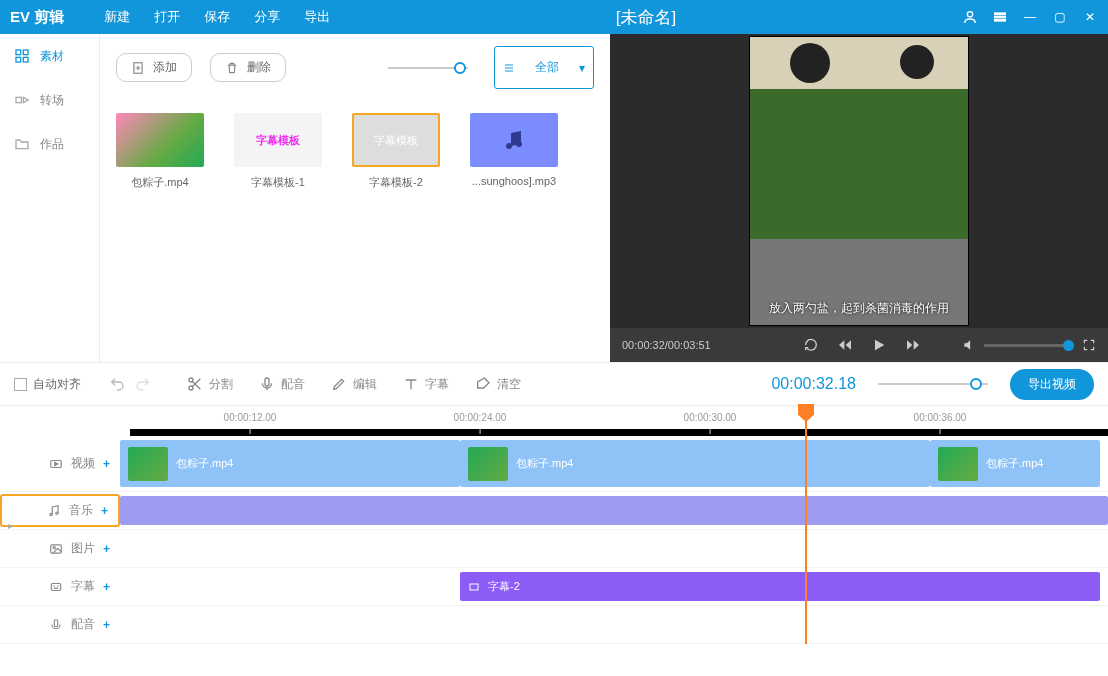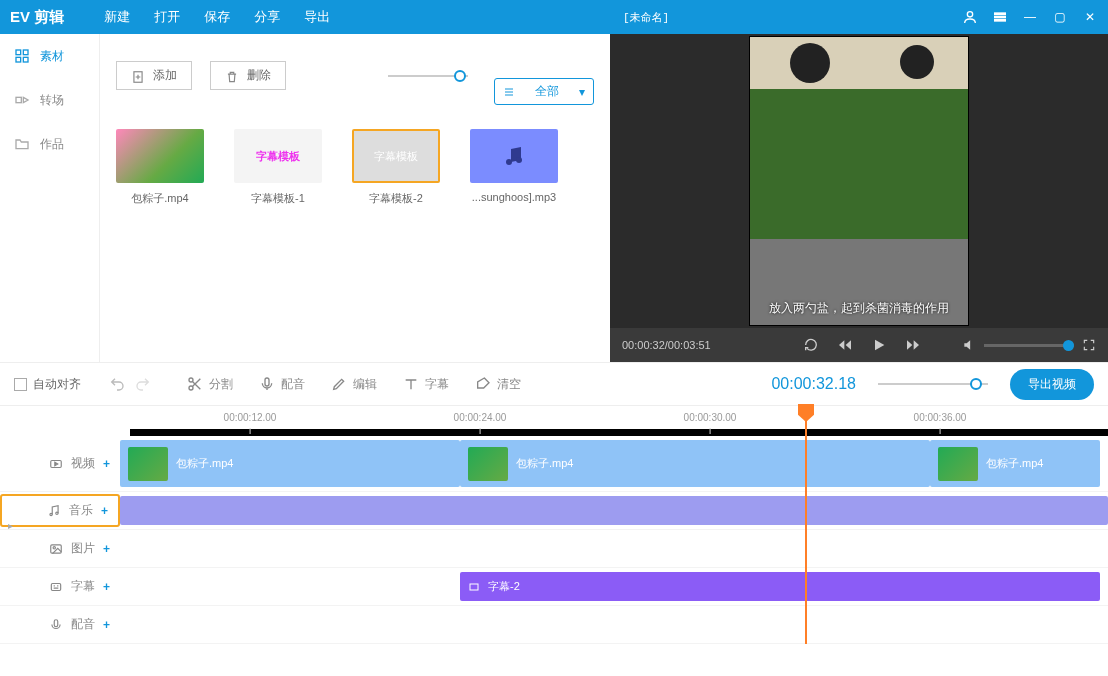--- a/index.html
+++ b/index.html
@@ -3,35 +3,35 @@
 <meta charset="utf-8">
 <style>
 * { margin:0; padding:0; box-sizing:border-box; font-family:"Microsoft YaHei",sans-serif; }
 body { width:1108px; height:676px; background:#fff; overflow:hidden; font-size:12px; color:#555; }
 
 
 .titlebar { height:34px; background:#1296db; display:flex; align-items:center; padding:0 10px; color:#fff; }
 .titlebar .logo { font-size:15px; font-weight:bold; margin-right:40px; }
 .titlebar .menu { display:flex; gap:24px; }
 .titlebar .menu span { cursor:pointer; font-size:13px;text-align:center; }
-.titlebar .center { flex:1; text-align:center; font-size:11px;font-family:Liberation Mono, monospace; }
+.titlebar .center { flex:1; text-align:center; font-size:17px; }
 .titlebar .winctrl { display:flex; gap:14px; align-items:center; }
 .titlebar .winctrl span { cursor:pointer; display:inline-flex; width:16px; height:16px; align-items:center; justify-content:center; }
 
 
 .upper { height:328px; display:flex; }
 .leftnav { width:100px; border-right:1px solid #eee; }
 .leftnav .item { height:44px; display:flex; align-items:center; gap:10px; padding-left:14px; color:#888; cursor:pointer; }
 .leftnav .item.active { color:#1296db; }
 .leftnav .item svg { width:16px; height:16px; }
 
 .assets { flex:1; padding:12px 16px; }
 .assets-bar { display:flex; align-items:center; gap:18px; }
-.btn-out { border:1px solid #ccc; border-radius:0; padding:5px 14px; display:flex; align-items:flex-end; gap:8px; cursor:pointer; color:#666; }
-.dropdown { border:1px solid #1296db; border-radius:3px; padding:4px 8px; display:flex; align-items:center; gap:8px; color:#1296db; width:100px; justify-content:space-between; cursor:pointer;margin-top:32px;}
+.btn-out { border:1px solid #ccc; border-radius:10px; padding:5px 14px; display:flex; align-items:center; gap:8px; cursor:pointer; color:#666; }
+.dropdown { border:1px solid #1296db; border-radius:3px; padding:12px 8px; display:flex; align-items:center; gap:8px; color:#1296db; width:100px; justify-content:space-between; cursor:pointer;}
 .assets-bar .slider-mini { width:80px; height:2px; background:#ccc; position:relative; margin:0 8px; }
 .assets-bar .slider-mini .knob { position:absolute; right:2px; top:-5px; width:12px; height:12px; border:2px solid #1296db; border-radius:50%; background:#fff; }
 
 .thumbs { display:flex; gap:30px; margin-top:24px; }
 .thumb { width:88px; text-align:center; }
 .thumb .box { width:88px; height:54px; border-radius:2px; display:flex; align-items:center; justify-content:center; font-size:11px; }
 .thumb .cap { margin-top:8px; color:#666; font-size:11px; white-space:nowrap; overflow:hidden; text-overflow:ellipsis; }
 .thumb .t1 { background:linear-gradient(135deg,#f8b,#6a4 60%,#2a5); }
 .thumb .t2 { background:#f4f4f4; color:#e3e; font-weight:bold; }
 .thumb .t3 { background:#ddd; border:2px solid #f5a623; color:#fff; }

